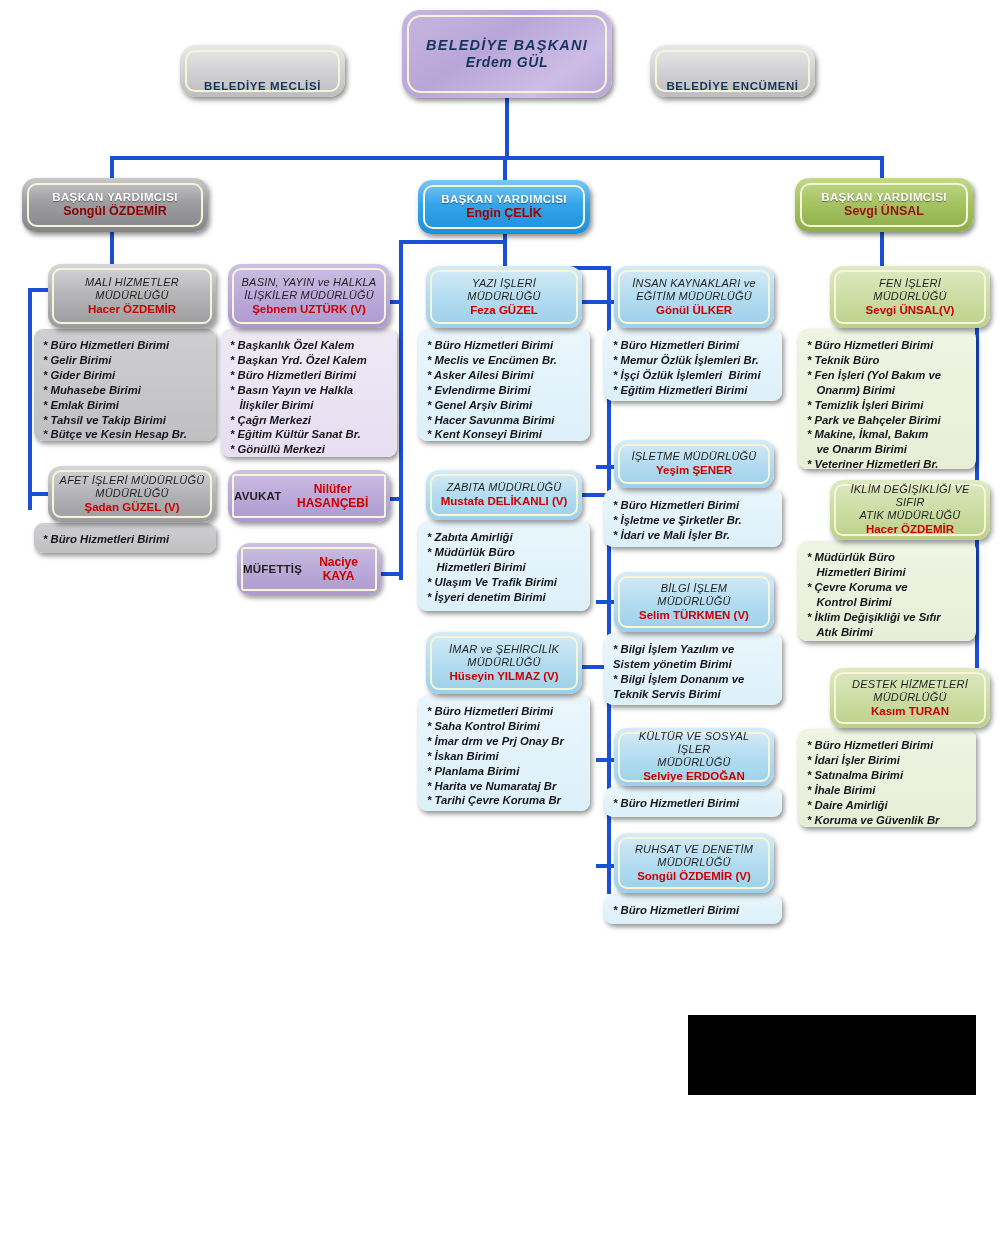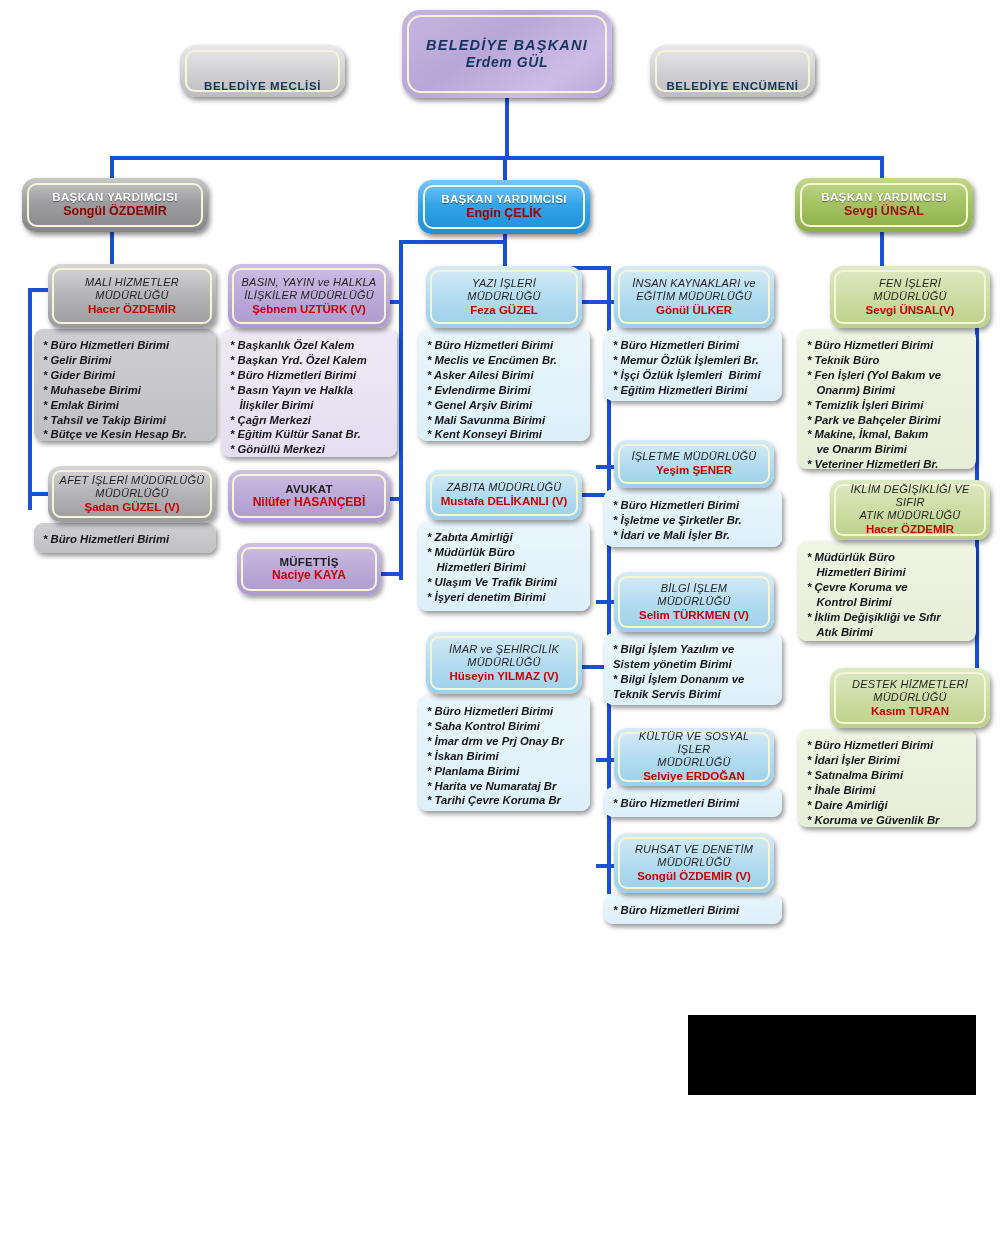--- a/index.html
+++ b/index.html
@@ -120,22 +120,22 @@
   .green-head { background: linear-gradient(180deg,#dfe9c4 0%,#cdddA4 50%,#bcd089 100%); margin-left: 24px; }
   .green-body { background: linear-gradient(180deg,#f0f4e4 0%,#e7eed6 100%); }
 
   .plain-box {
     position: absolute; border-radius: 13px;
     box-shadow: 2px 3px 5px rgba(0,0,0,0.40);
     text-align: center;
   }
   .plain-box .inner {
     position: absolute; left: 4px; right: 4px; top: 4px; bottom: 4px;
-    border: 2px solid #f7f5d8; border-radius: 9px;
-    display: flex; flex-direction: column; align-items: center; justify-content: center;
+    border: 2px solid #f7f5d8; border-radius: 3px;
+    display: flex; flex-direction: row; align-items: center; justify-content: center;
   }
   .plain-box .title { font-size: 11.5px; color: #1f1f1f; }
   .plain-box .person { font-size: 12px; }
 
   
   #black-block {
     position: absolute;
     left: 688px; top: 1015px; width: 288px; height: 80px;
     background: #000000;
   }
@@ -287,21 +287,21 @@
       <div class="person">Feza GÜZEL</div>
     </div>
   </div>
   <div class="dept-body blue-body" style="left:418px; top:329px; width:172px; height:112px;">
     <ul>
         <li>* Büro Hizmetleri Birimi</li>
         <li>* Meclis ve Encümen Br.</li>
         <li>* Asker Ailesi Birimi</li>
         <li>* Evlendirme Birimi</li>
         <li>* Genel Arşiv Birimi</li>
-        <li>* Mali Savunma Birimi</li>
+        <li>* Hacer Savunma Birimi</li>
         <li>* Kent Konseyi Birimi</li>
       </ul>
   </div>
 
   <div class="dept-head blue-head" style="left:426px; top:470px; width:156px; height:50px;">
     <div class="inner">
       <div class="title">ZABITA MÜDÜRLÜĞÜ</div>
       <div class="person">Mustafa DELİKANLI (V)</div>
     </div>
   </div>

